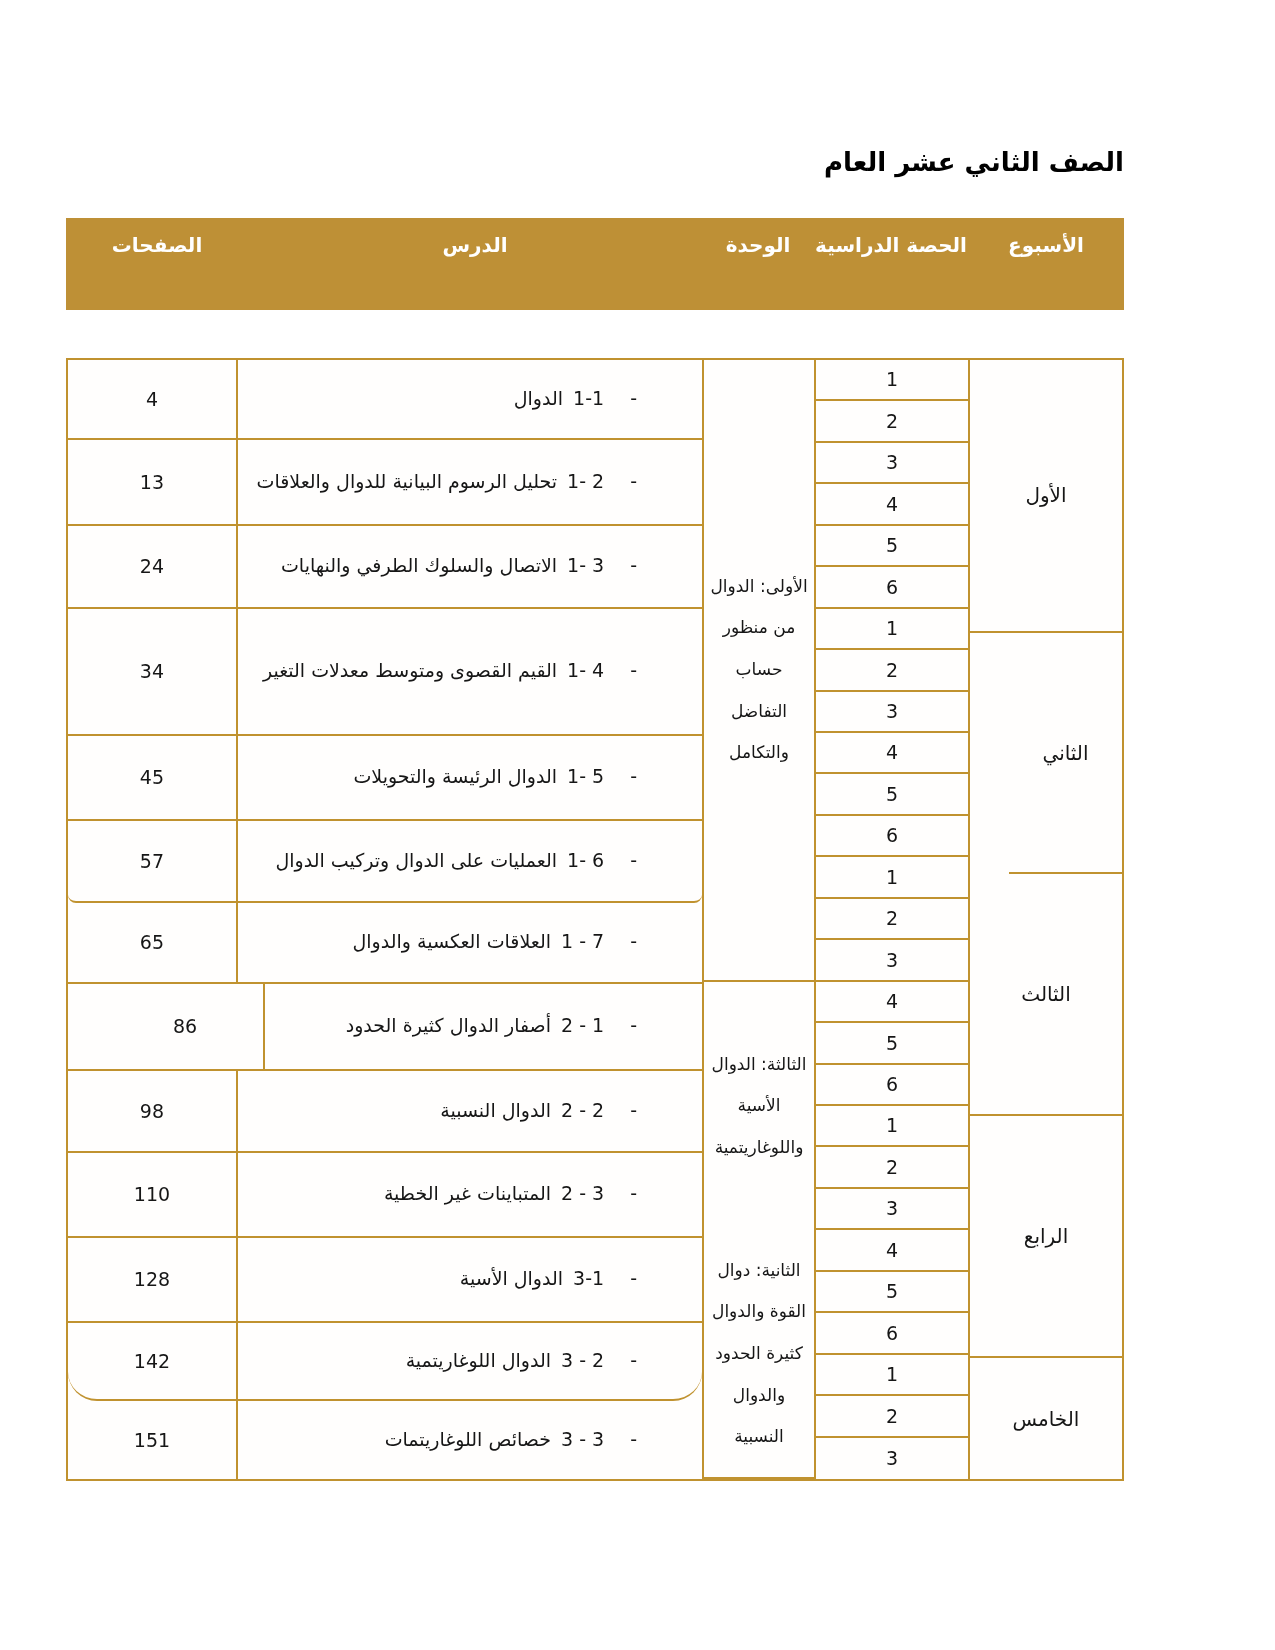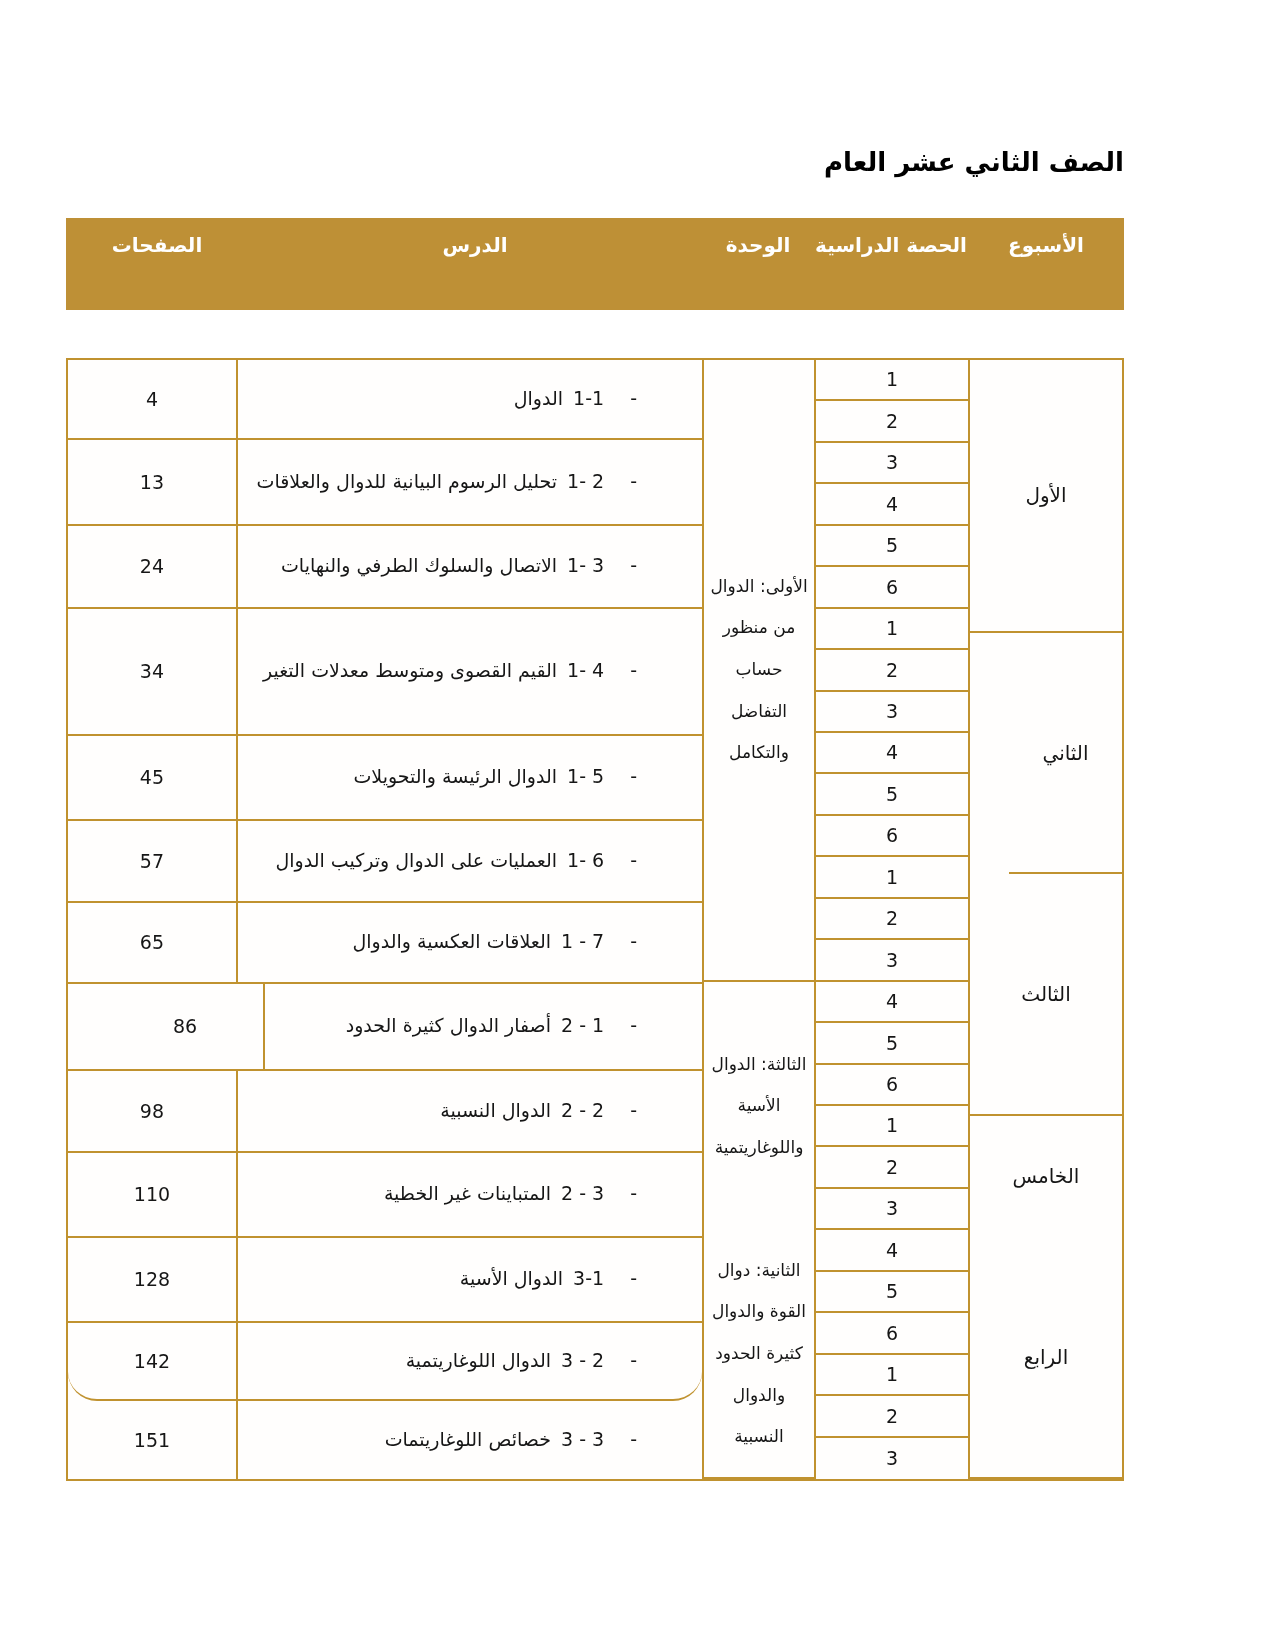--- a/index.html
+++ b/index.html
@@ -137,21 +137,21 @@
           <div class="cell-lesson">
             <div class="lesson-line" dir="rtl"><span class="dash">-</span><span class="num" dir="ltr">1- 4</span><span class="ttl">القيم القصوى ومتوسط معدلات التغير</span></div>
           </div>
         </div>
         <div class="l-row hasb" style="height: 85px;">
           <div class="cell-pages">45</div>
           <div class="cell-lesson">
             <div class="lesson-line" dir="rtl"><span class="dash">-</span><span class="num" dir="ltr">1- 5</span><span class="ttl">الدوال الرئيسة والتحويلات</span></div>
           </div>
         </div>
-        <div class="l-row hasb" style="height: 82px;">
+        <div class="l-row hasb" style="height: 82px; border-radius: 8px;">
           <div class="cell-pages">57</div>
           <div class="cell-lesson">
             <div class="lesson-line" dir="rtl"><span class="dash">-</span><span class="num" dir="ltr">1- 6</span><span class="ttl">العمليات على الدوال وتركيب الدوال</span></div>
           </div>
         </div>
         <div class="l-row hasb" style="height: 81px;">
           <div class="cell-pages">65</div>
           <div class="cell-lesson">
             <div class="lesson-line" dir="rtl"><span class="dash">-</span><span class="num" dir="ltr">1 - 7</span><span class="ttl">العلاقات العكسية والدوال</span></div>
           </div>
@@ -233,18 +233,18 @@
         <div class="session-cell hasb" style="height: 41px;">5</div>
         <div class="session-cell hasb" style="height: 42px;">6</div>
         <div class="session-cell hasb" style="height: 41px;">1</div>
         <div class="session-cell hasb" style="height: 42px;">2</div>
         <div class="session-cell" style="height: 41px;">3</div>
       </div>
     <div class="col col-weeks">
         <div class="week-cell hasb" style="height: 281px;">الأول</div>
         <div class="week-cell hasb" style="height: 248px; margin-left: 39px;">الثاني</div>
         <div class="week-cell hasb" style="height: 249px;">الثالث</div>
+        <div class="week-cell hasb" style="height: 249px;">الرابع</div>
         <div class="week-cell" style="height: 124px;">الخامس</div>
-        <div class="week-cell hasb" style="height: 249px;">الرابع</div>
       </div>
   </div>
 
 </div>
 
 </body></html>

